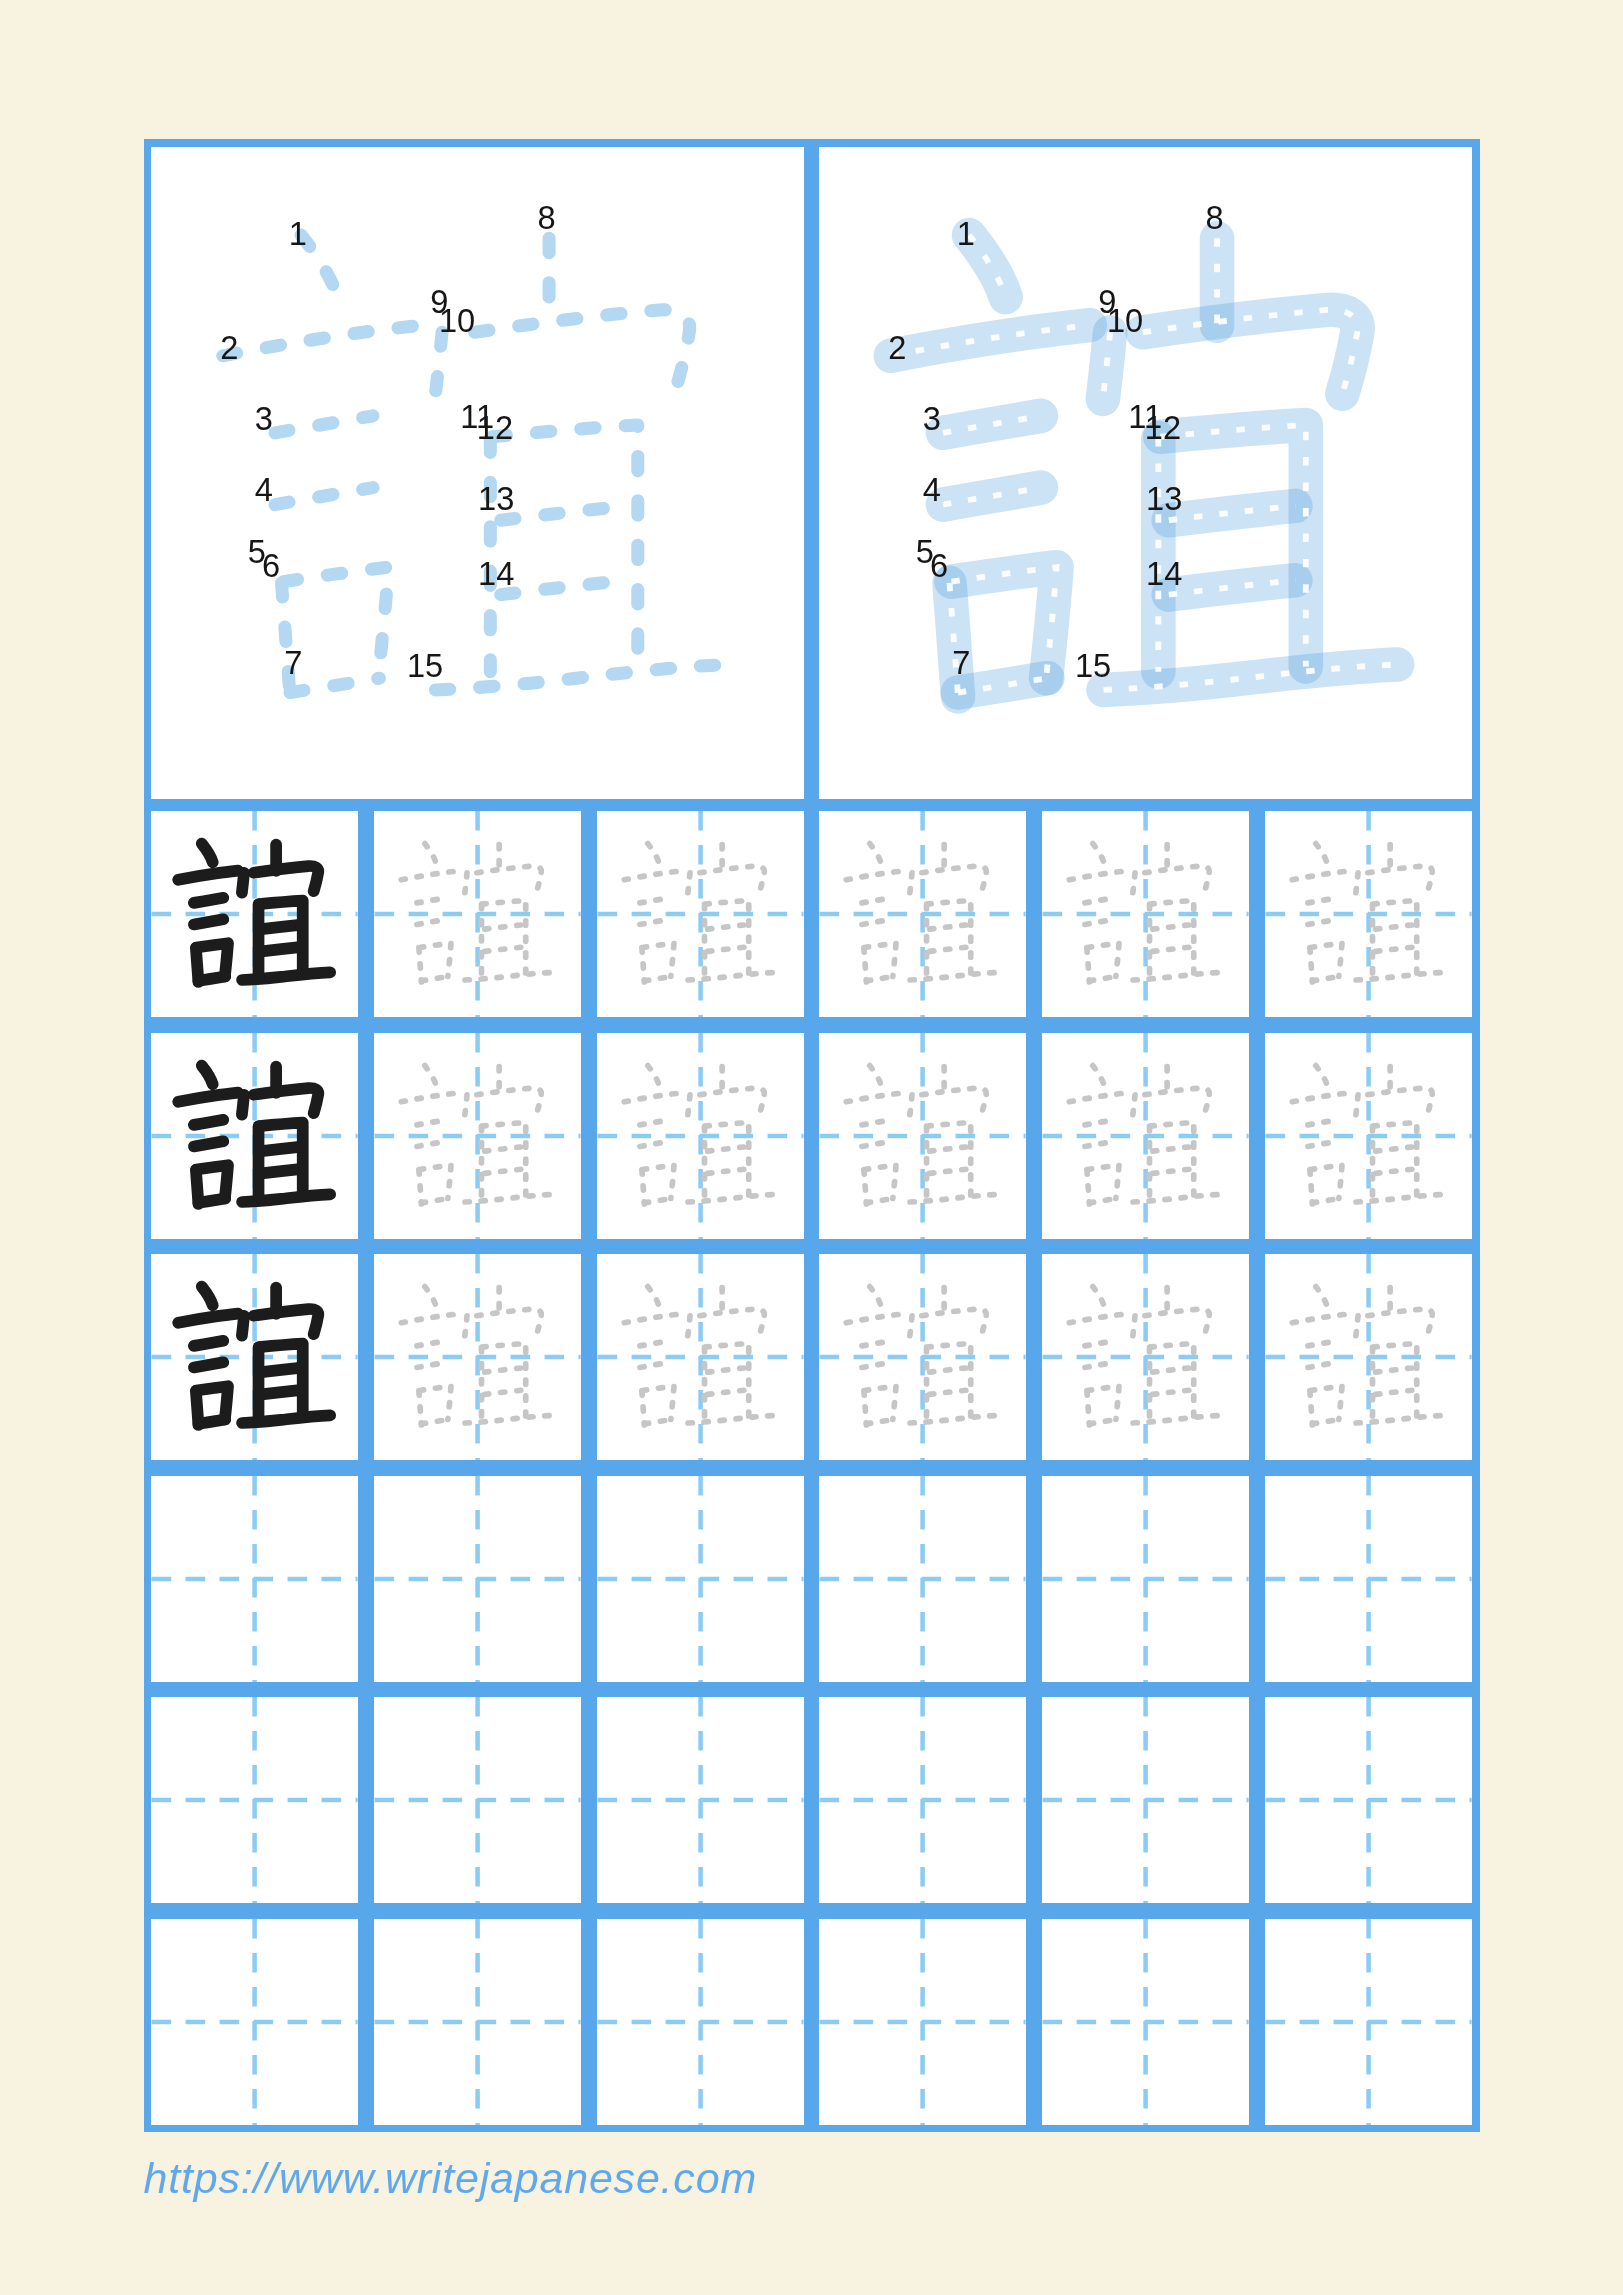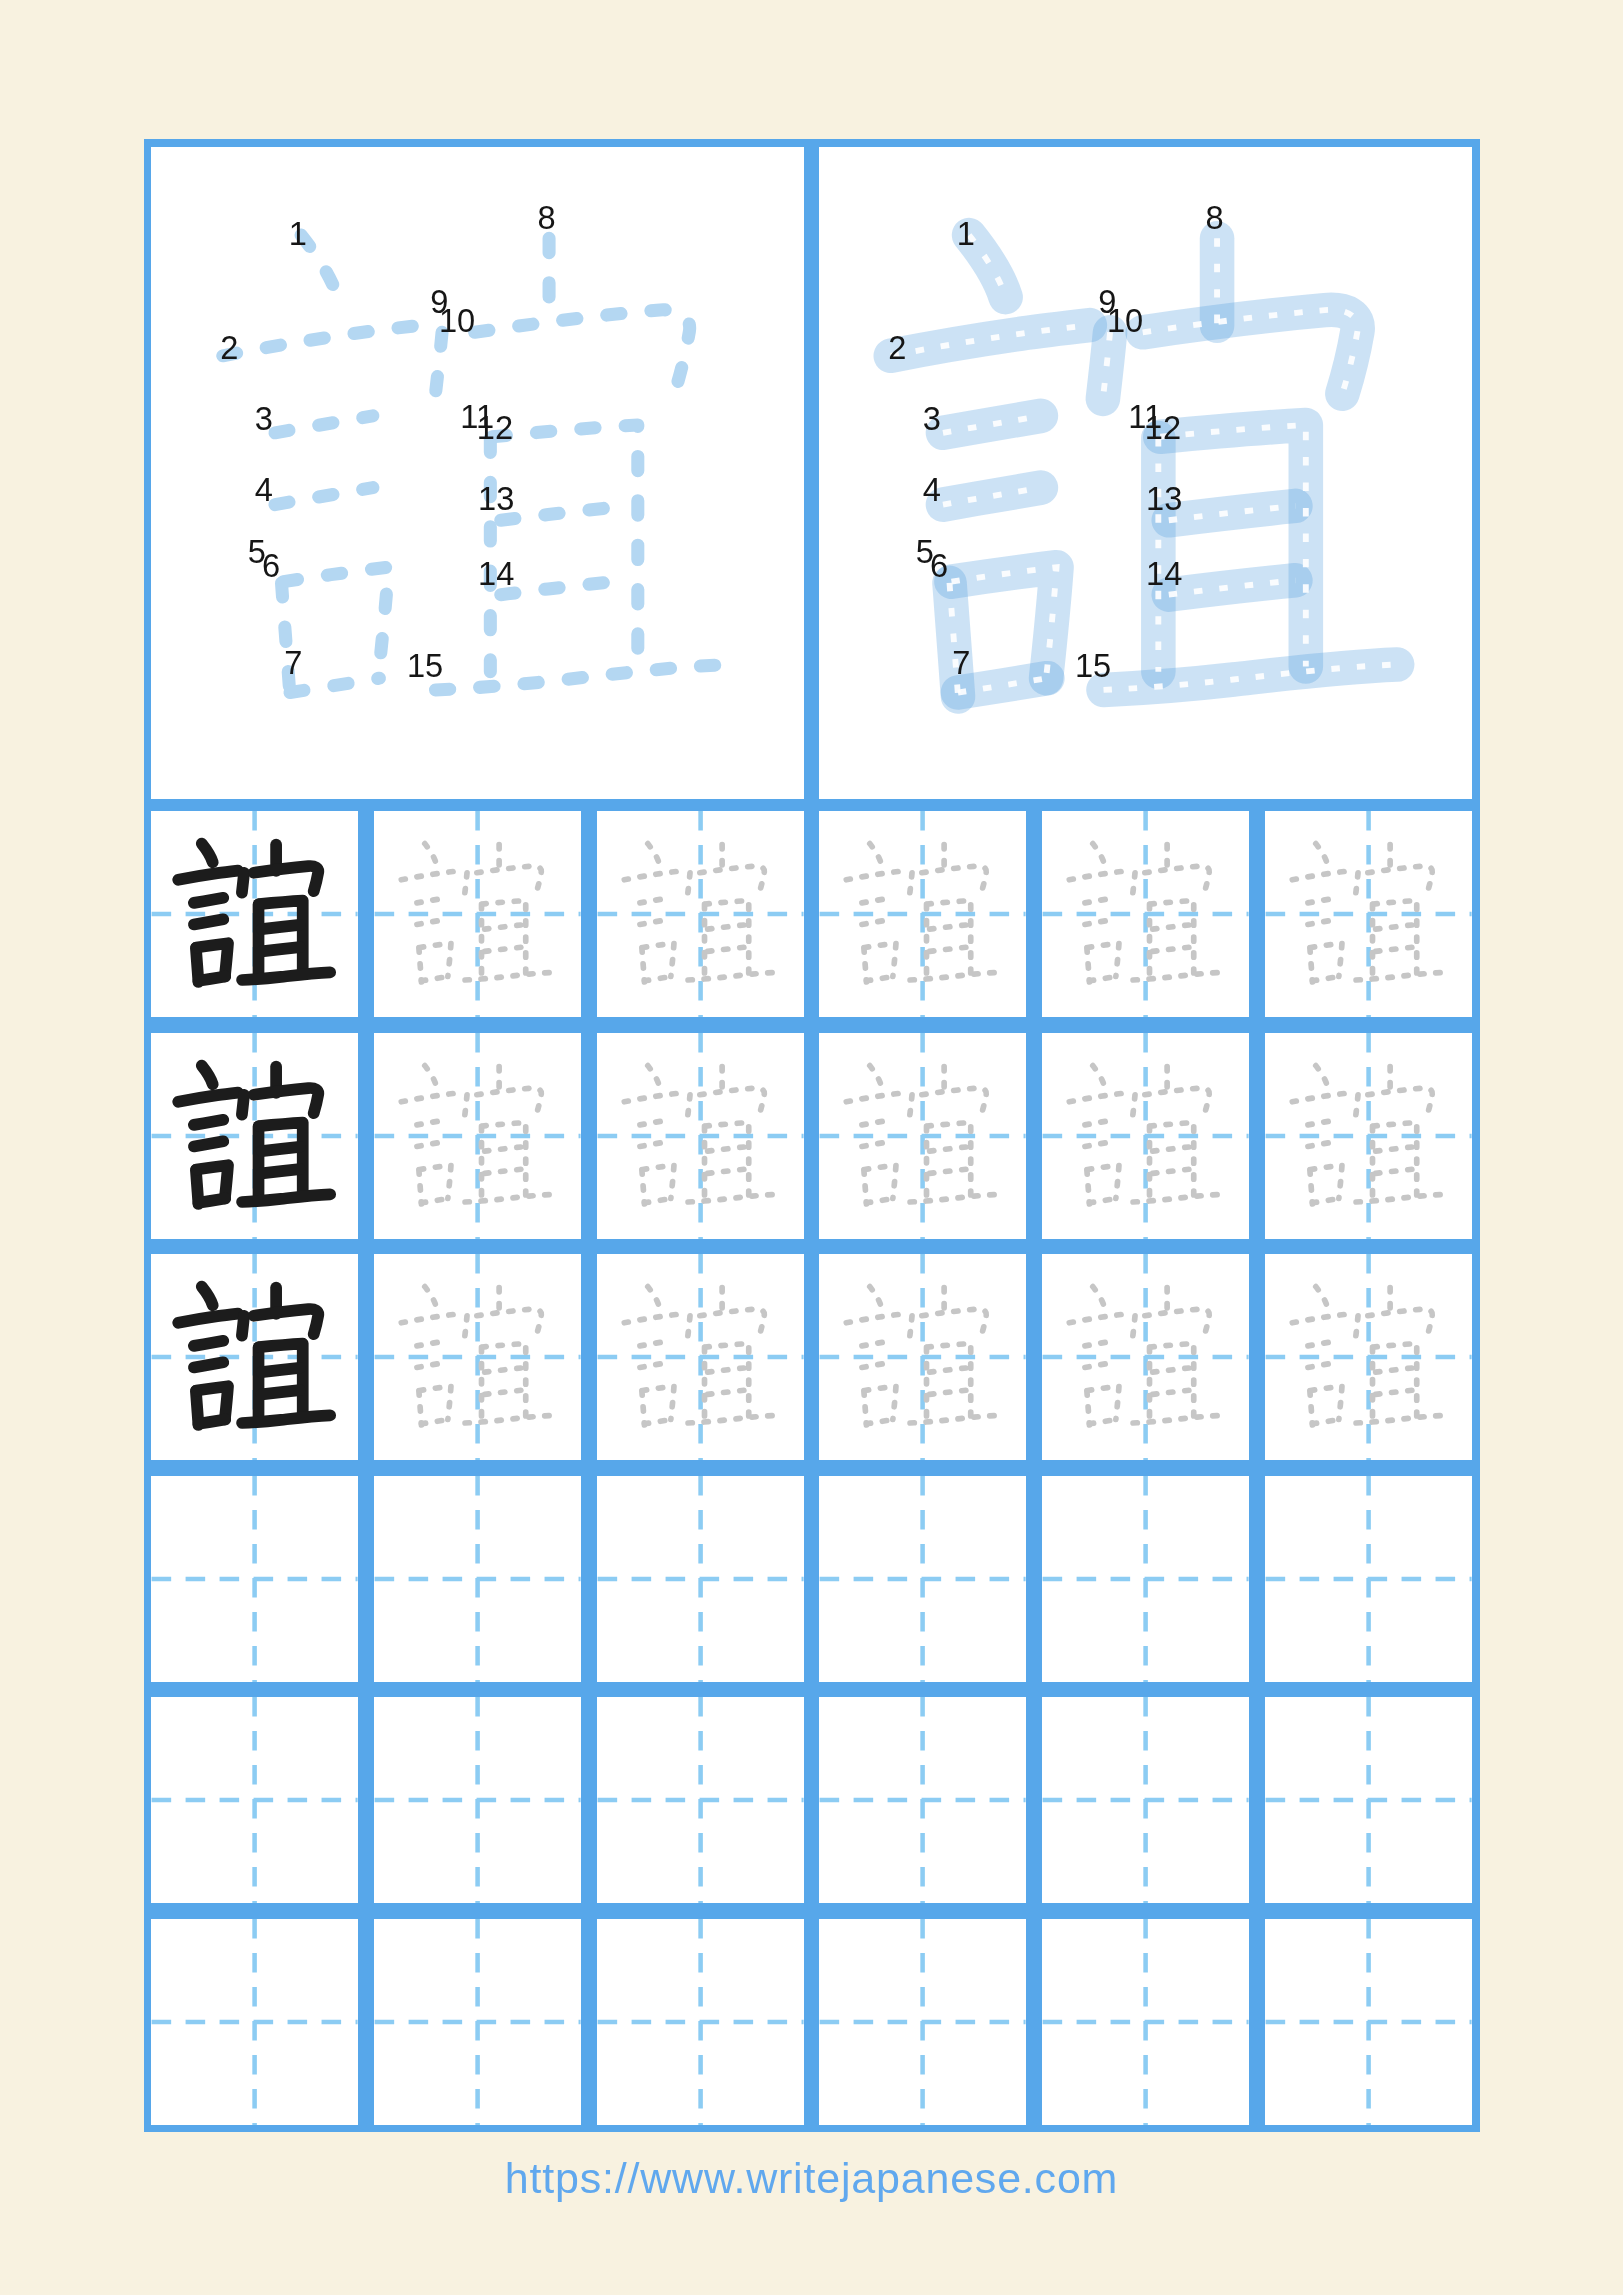--- a/index.html
+++ b/index.html
@@ -54,21 +54,21 @@
     stroke-dasharray:2.2 6;
   }
   .guide-line {
     stroke: var(--guide, #8cccf3); stroke-width:2.2; fill:none;
     stroke-dasharray:9.5 7;
   }
   .stroke-number {
     font-family:"Liberation Sans", sans-serif;
     font-size:5px; fill:#161616; text-anchor:middle;
   }
-  .footer { text-align:center; margin-top:21.6px; }
+  .footer { text-align:left; margin-top:21.6px;font-style:italic; }
   .footer a {
     font-size:43px; letter-spacing:0.8px; text-decoration:none;
     color: var(--footer-color, #60a8ee);
     font-weight:normal;
   }
 </style>
 </head>
 <body>
 
 <div class="sheet">

